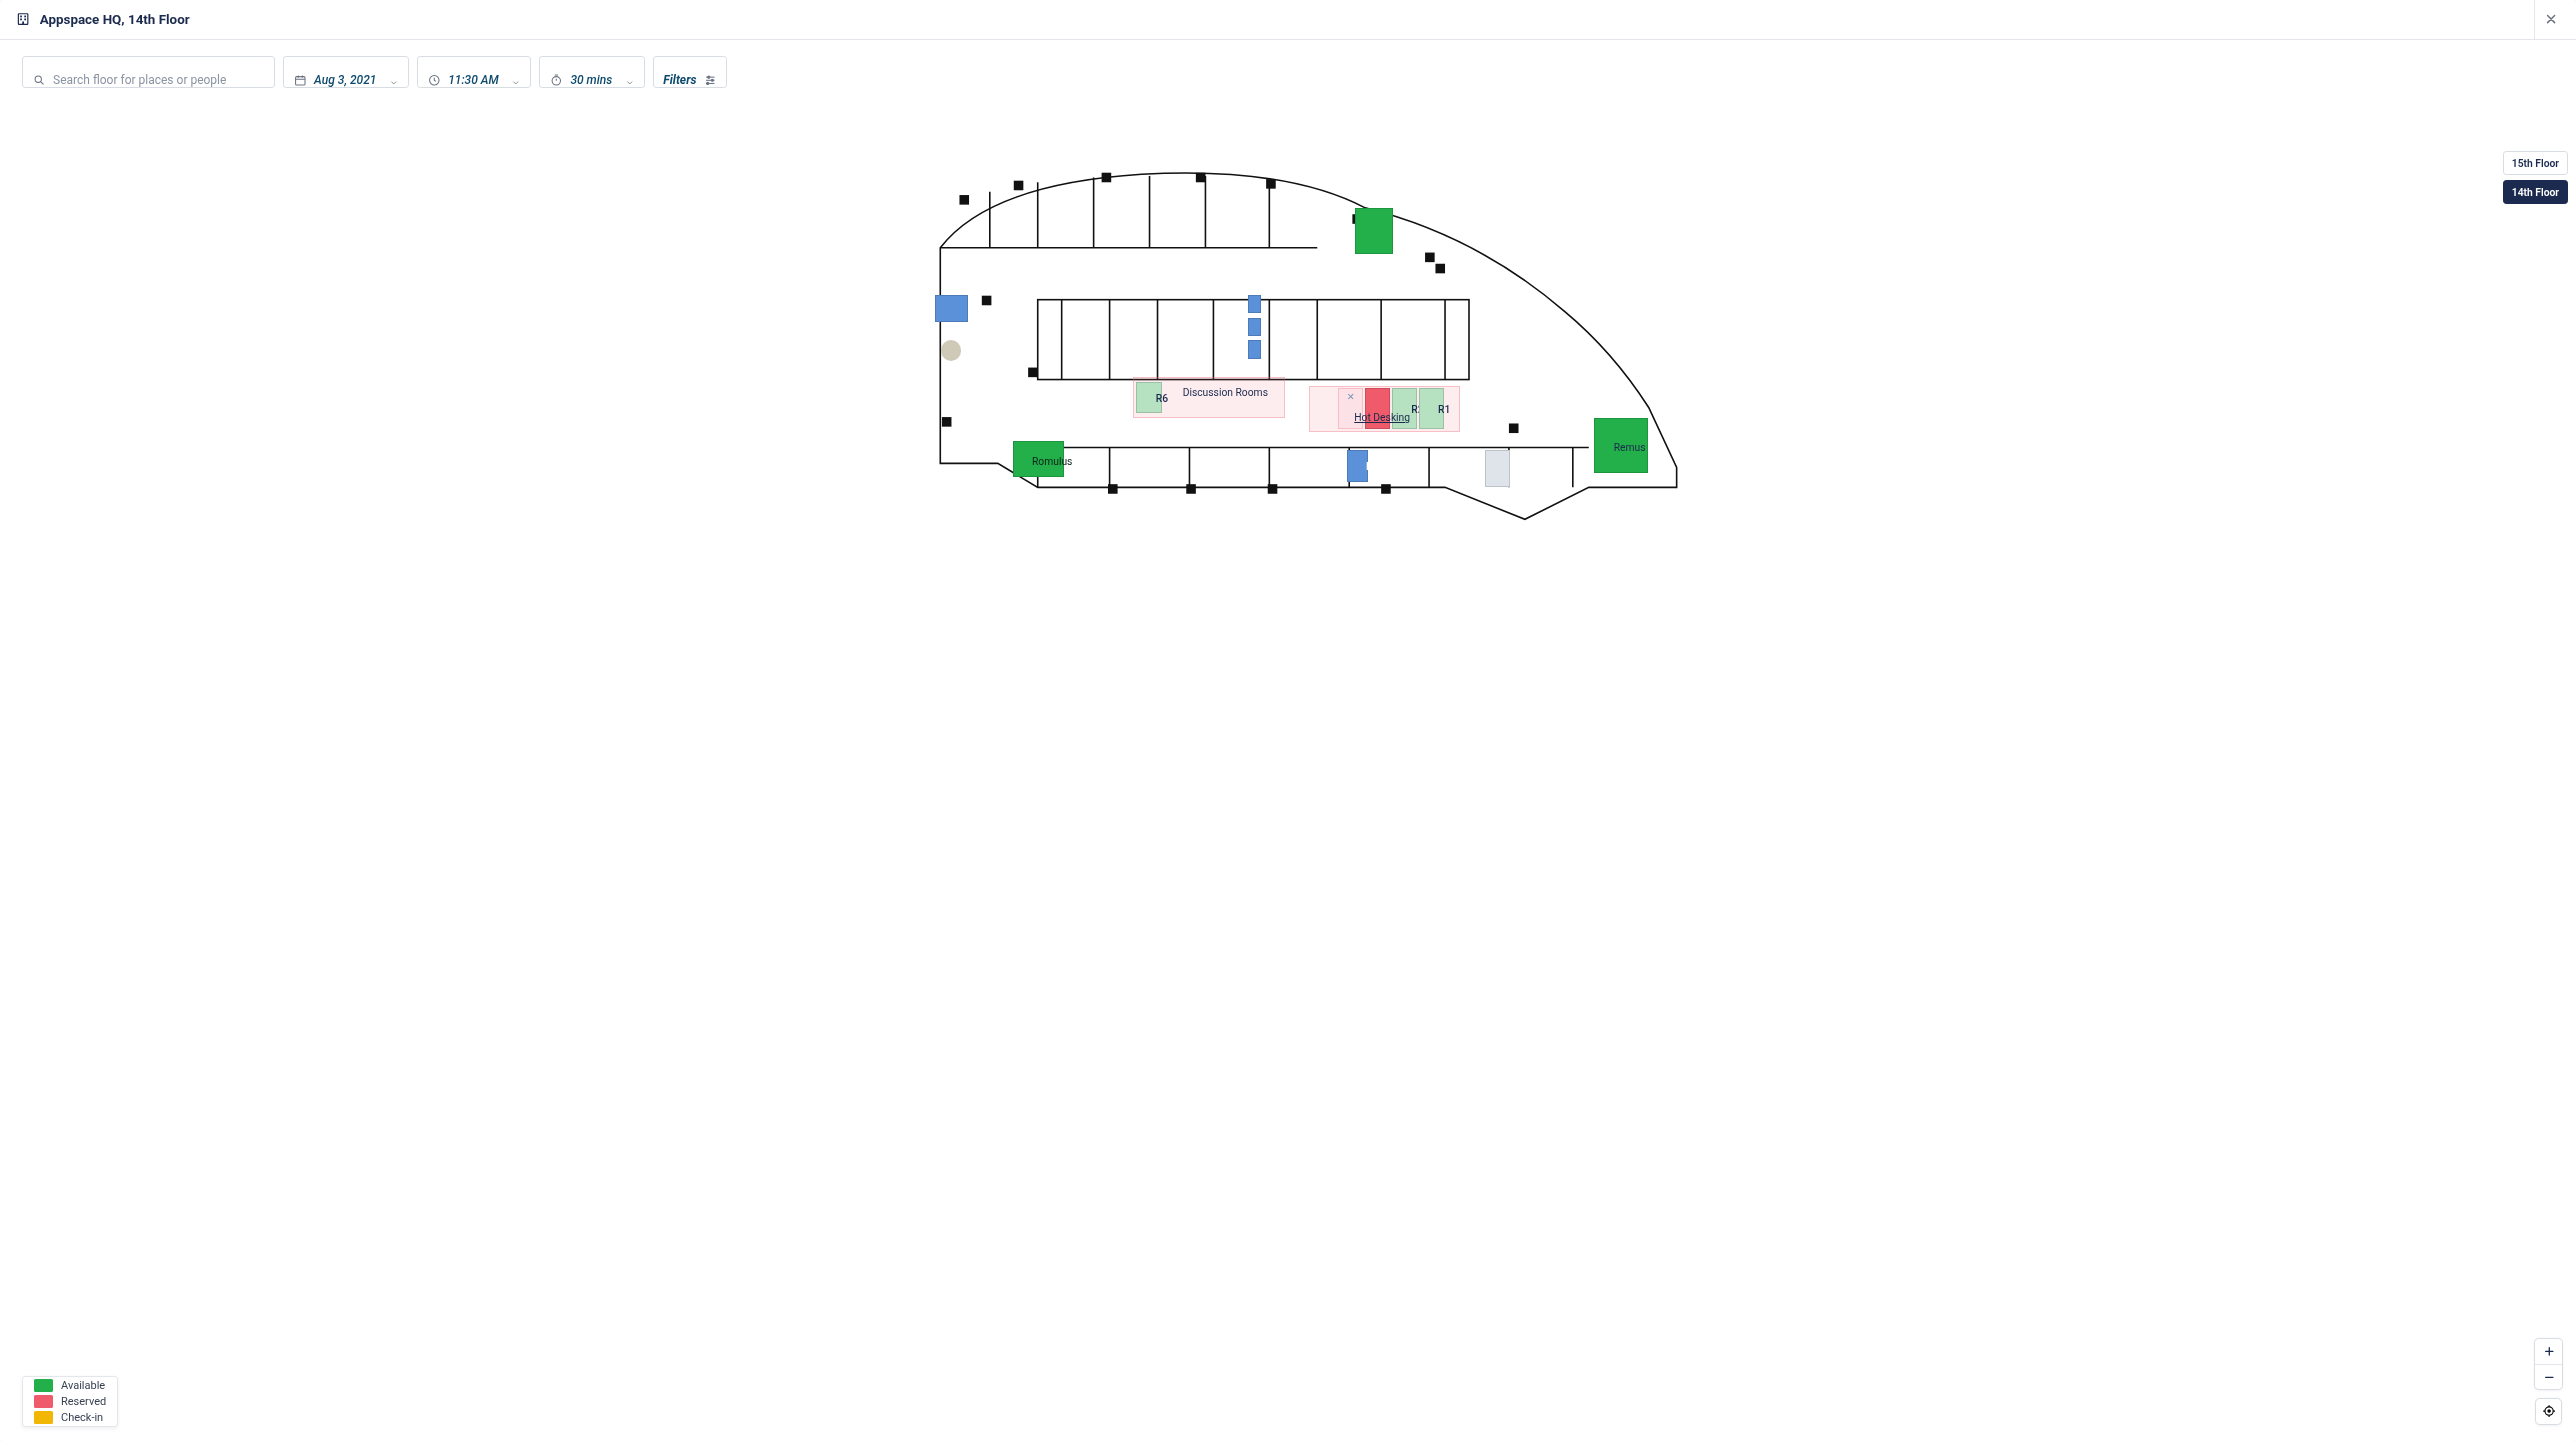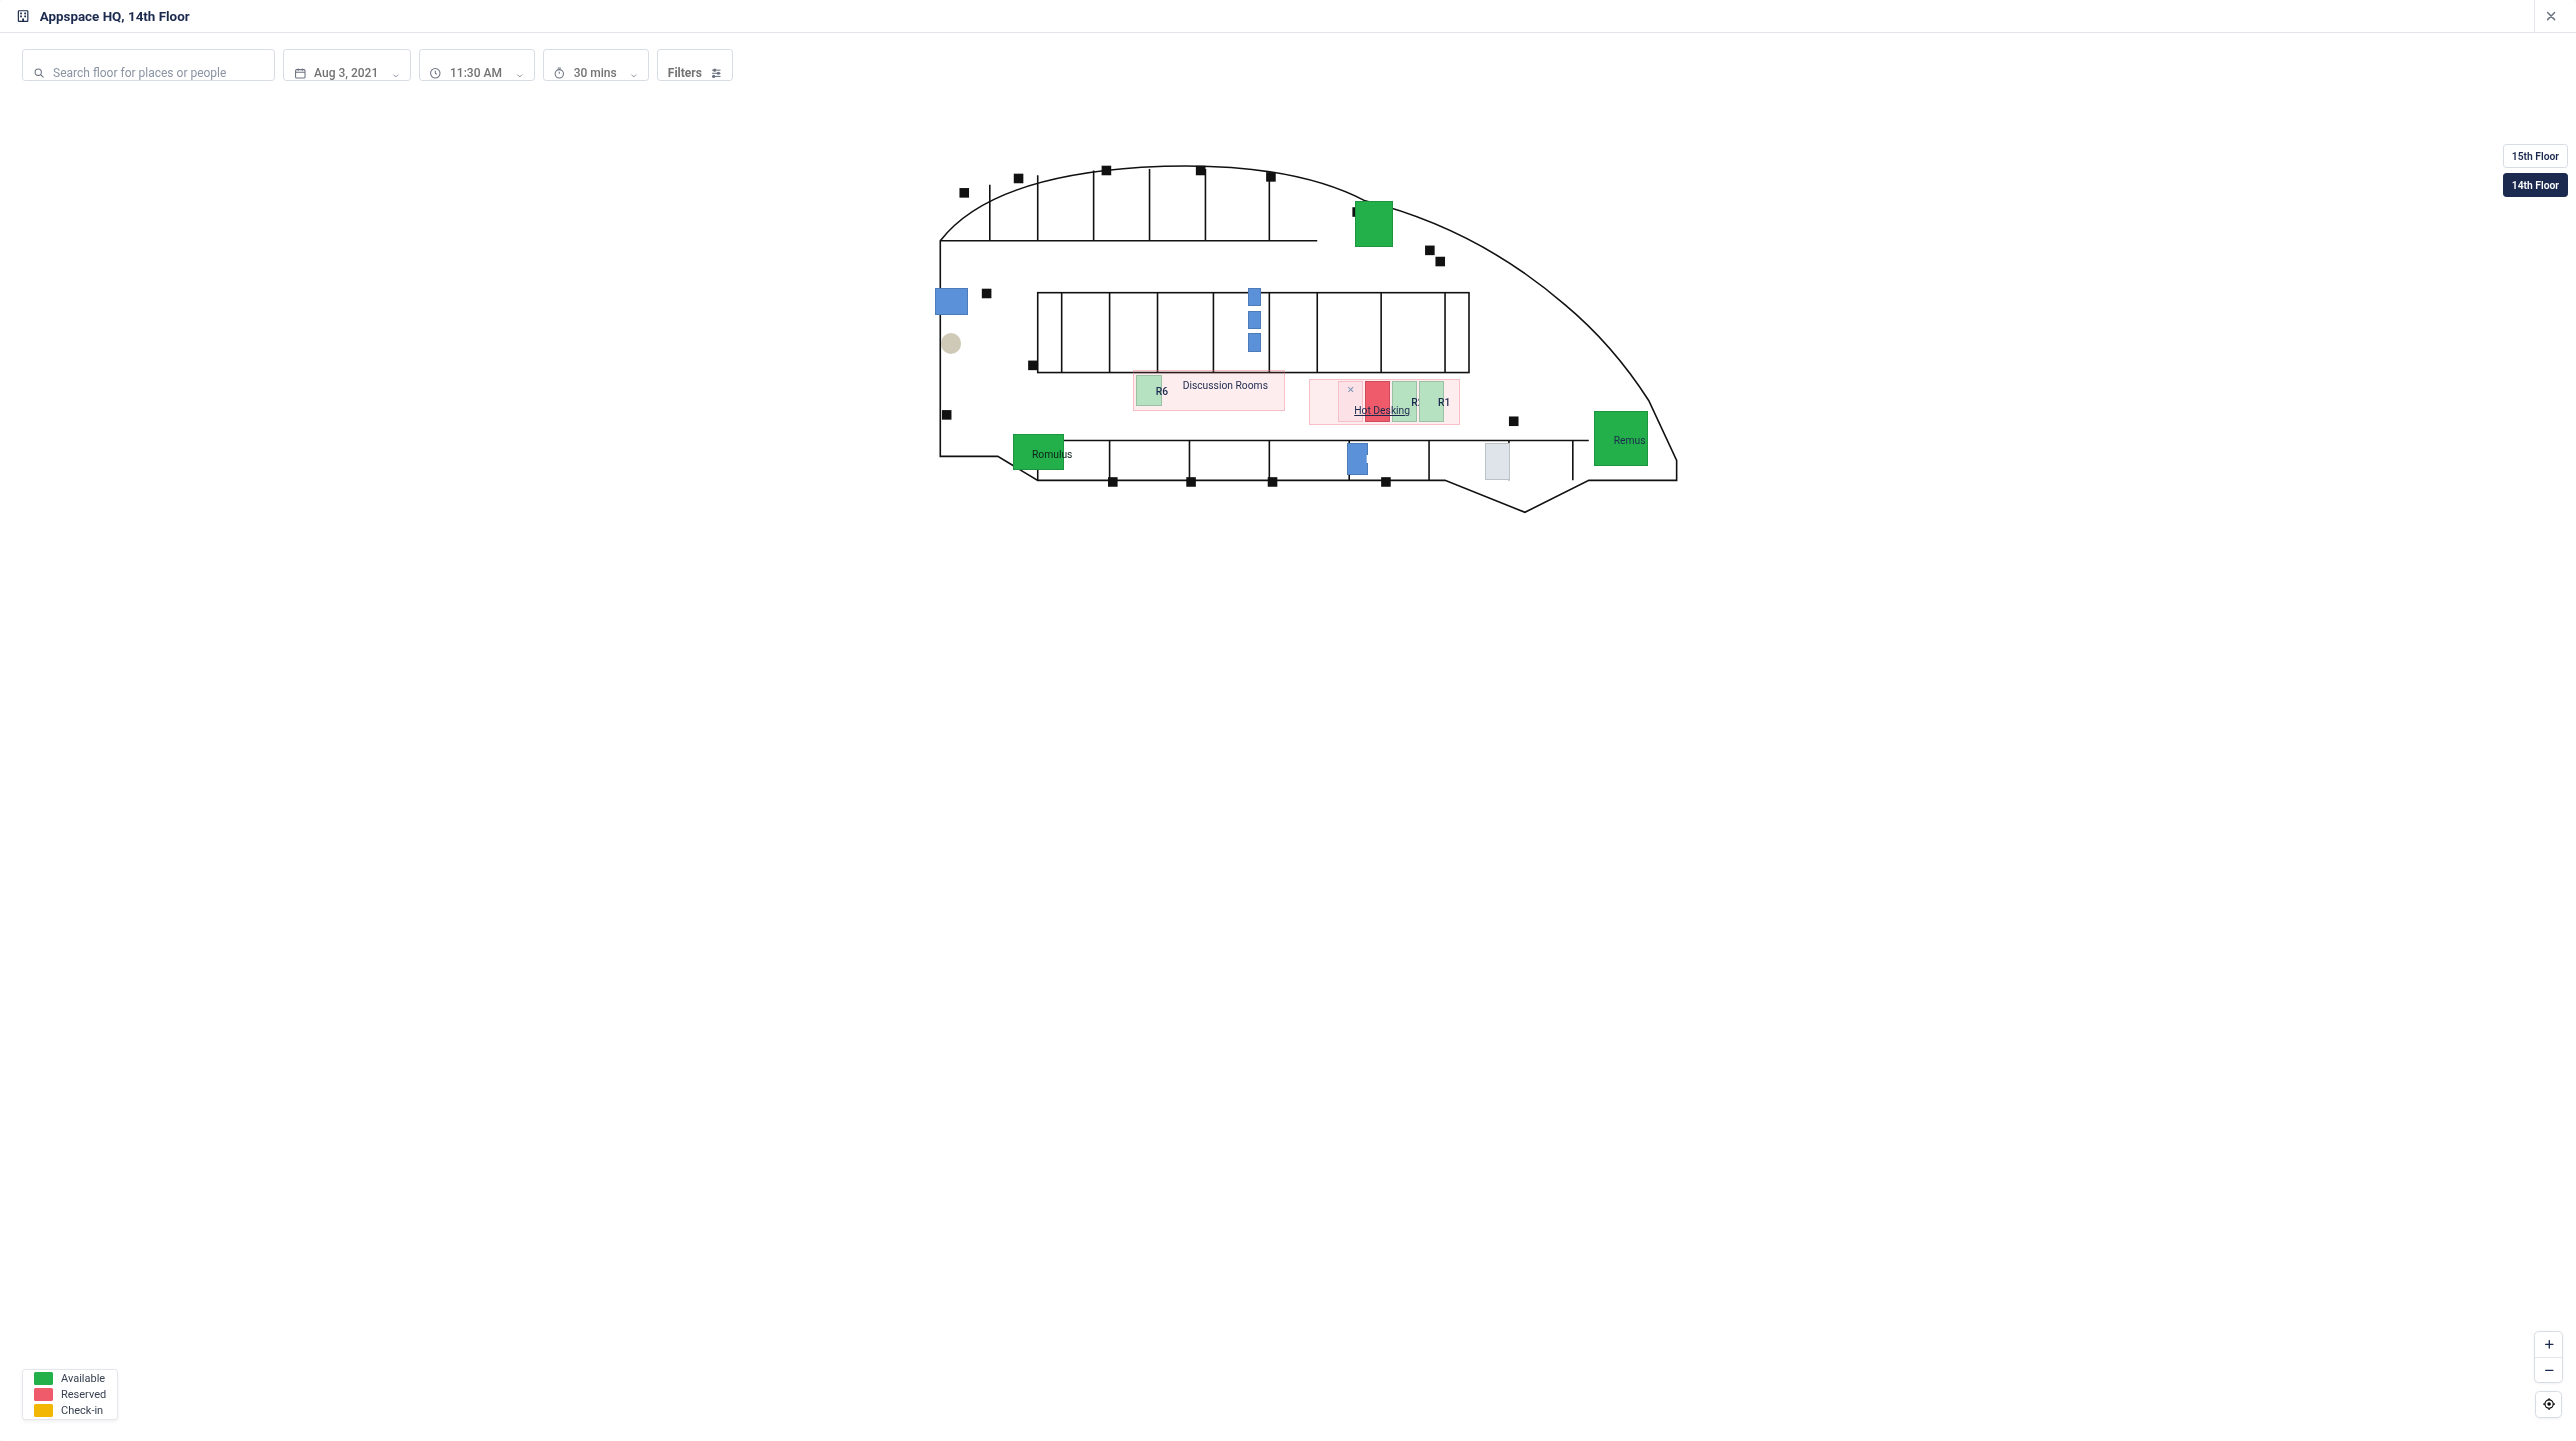--- a/index.html
+++ b/index.html
@@ -1,35 +1,35 @@
 <!DOCTYPE html>
 <html style="font-size:12.6px"><head>
 <meta charset="utf-8">
 <style>
   * { box-sizing: border-box; margin: 0; padding: 0; font-family: -apple-system, BlinkMacSystemFont, "Segoe UI", Roboto, Helvetica, Arial, sans-serif; }
   html, body { width: 100%; height: 100%; background: #f5f7fa; }
   .app { position: relative; width: 100%; height: 100%; background: #fff; border-radius: 3.2px; overflow: hidden; }
 
   
-  .header { display: flex; align-items: center; height: 33px; border-bottom: 0.8px solid #e3e6ea; padding: 8px 16px; position: relative; }
+  .header { display: flex; align-items: center; height: 40px; border-bottom: 0.8px solid #e3e6ea; padding: 8px 16px; position: relative; }
   .building-icon { width: 14.2px; height: 14.2px; display: inline-flex; align-items: center; justify-content: center; color: #1b2a4e; margin-right: 9.5px; }
   .header-title { font-size: 13.4px; font-weight: 700; color: #1b2a4e; }
   .close-btn { position: absolute; right: 14.2px; top: 50%; transform: translateY(-50%); width: 22px; height: 22px; display: flex; align-items: center; justify-content: center; cursor: pointer; color: #6b7280; }
   .close-btn svg { width: 14.2px; height: 14.2px; }
   .header-divider { position: absolute; right: 41px; top: 0; bottom: 0; width: 0.8px; background: #e3e6ea; }
 
   
   .toolbar { display: flex; gap: 8px; padding: 16px 22px 8px 22px; align-items: center; }
   .control { display: flex; align-items: flex-end; height: 32px; border: 0.8px solid #d8dde3; border-radius: 3.2px; background: #fff; padding: 0 9.5px; font-size: 12px; color: #1b2a4e; cursor: pointer; gap: 8px; }
   .search-control { width: 253px; cursor: text; }
   .search-control input { border: none; outline: none; flex: 1; font-size: 12px; color: #1b2a4e; background: transparent; }
   .search-control input::placeholder { color: #8b94a3; }
   .control .icon { color: #6b7280; display: inline-flex; }
   .control .caret { margin-left: 4.7px; color: #6b7280; display: inline-flex; }
-  .control-label { color: #737373; font-weight: 500; }
+  .control-label { color: #0c4a6e; font-weight: 500; font-style: italic; }
   .filters-btn .control-label { font-weight: 700; }
 
   
   .canvas-wrap { position: relative; padding: 16px 22px 22px 22px; height: calc(100% - 41px - 55px); }
   .map-frame { position: relative; margin: 0 auto; width: 72%; max-width: 837px; aspect-ratio: 1048/572; background: #fff; }
 
   
   .fp-base { position: absolute; inset: 0; }
   .fp-base svg { width: 100%; height: 100%; }
 

